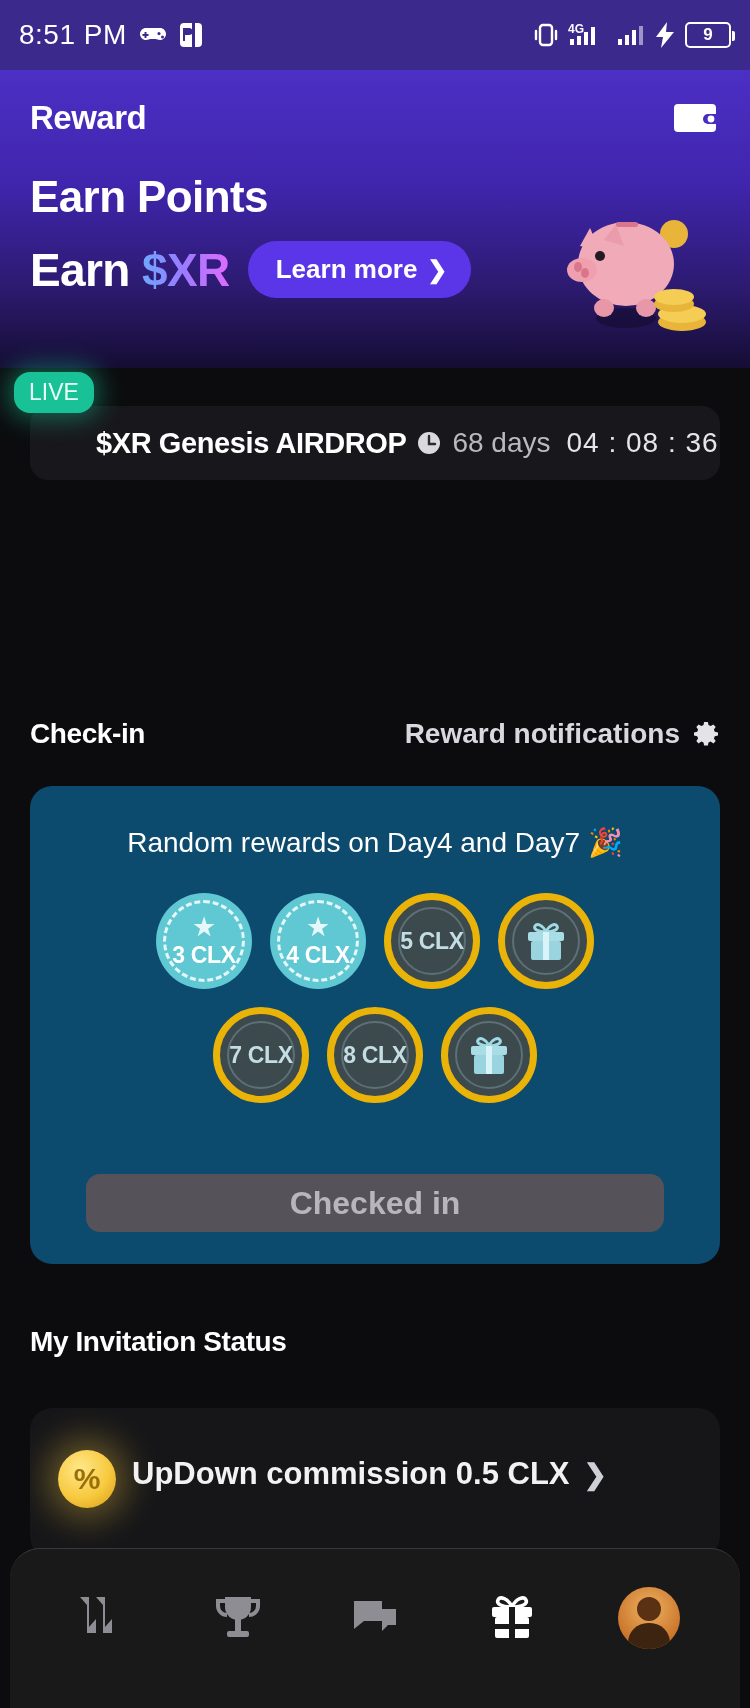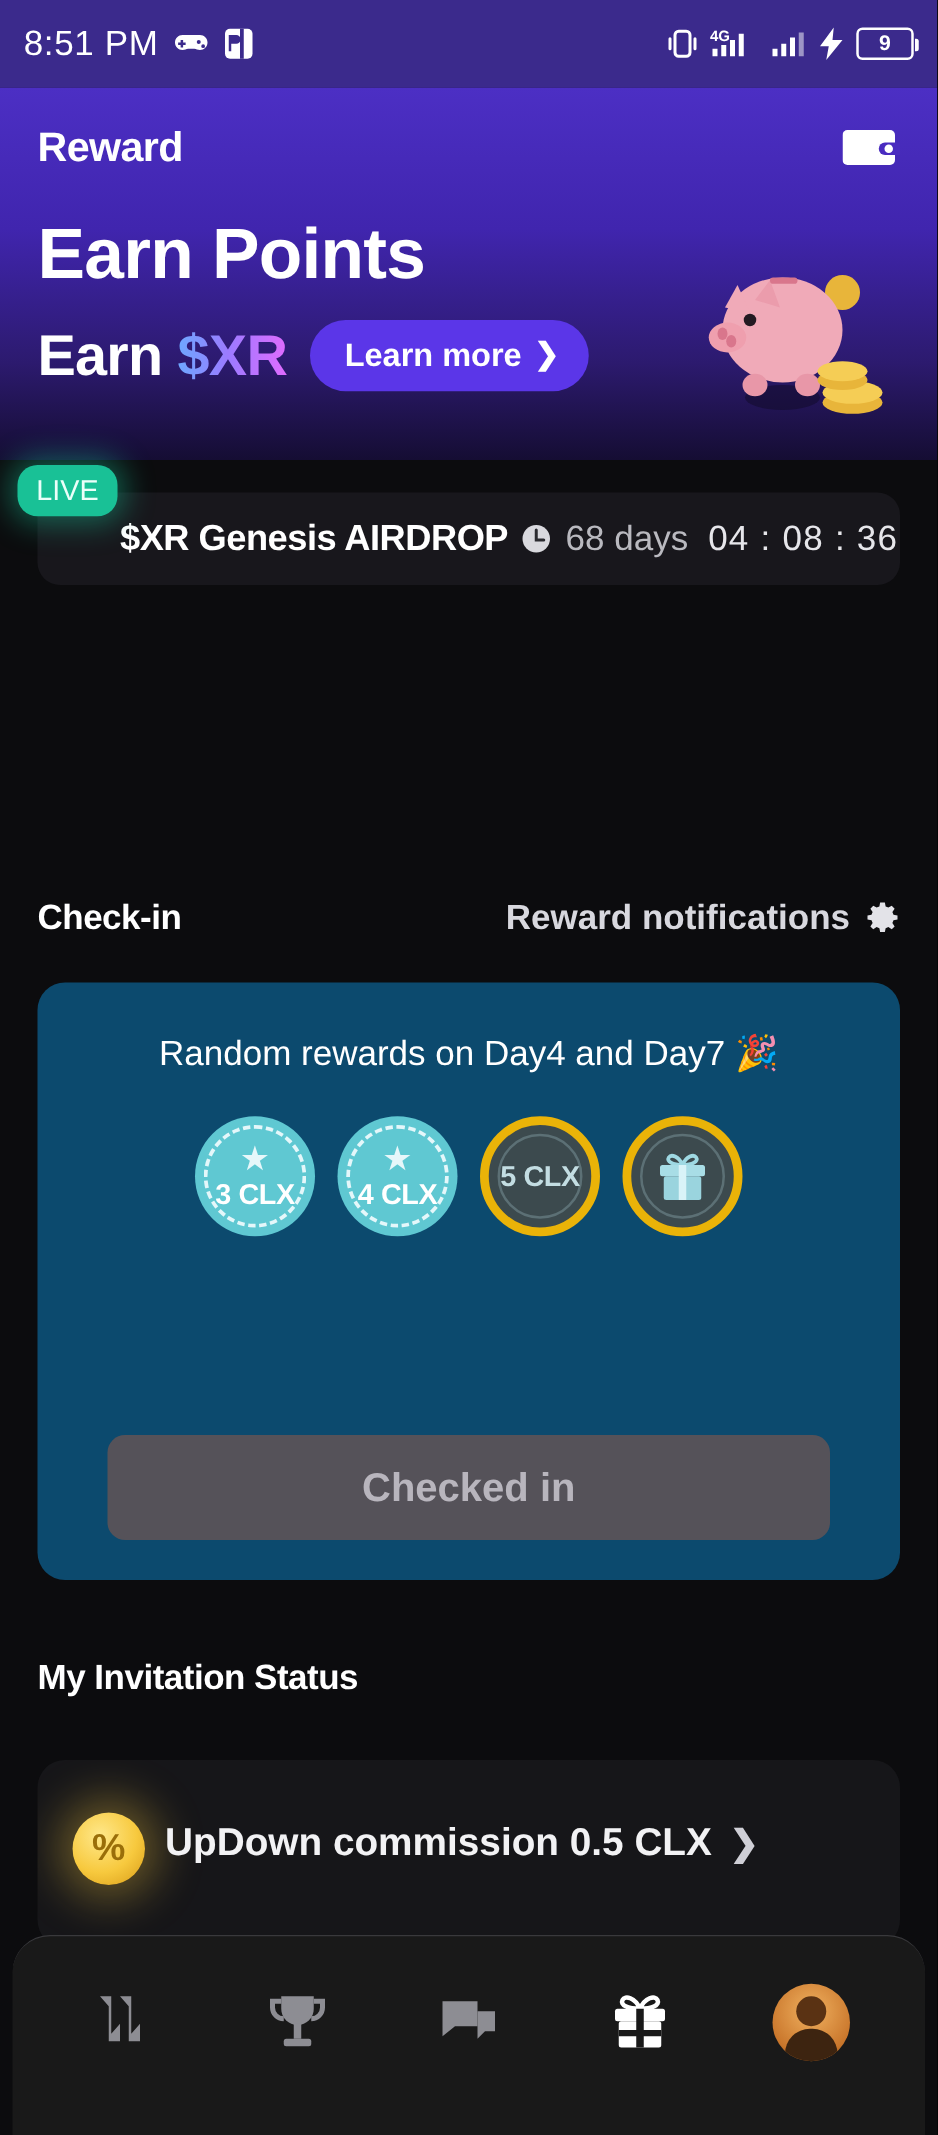--- a/index.html
+++ b/index.html
@@ -45,42 +45,42 @@
     overflow: hidden;
   }
   .hero-top {
     display: flex; align-items: center; justify-content: space-between;
     padding: 28px 30px 0 30px;
   }
   .hero-title { color: #fff; font-size: 33px; font-weight: 700; letter-spacing: -.5px; }
   .wallet-icon { width: 46px; height: 40px; }
 
   .hero-body { padding: 34px 30px 0 30px; }
-  .hero-h1 { color: #fff; font-size: 57px; font-weight: 700; line-height: 1.12; letter-spacing: -.6px;}
+  .hero-h1 { color: #fff; font-size: 44px; font-weight: 700; line-height: 1.12; letter-spacing: -.6px;}
   .hero-h2row { display: flex; align-items: center; gap: 18px; margin-top: 20px; }
   .hero-h2 { color: #fff; font-size: 46px; font-weight: 700; letter-spacing: -.6px; white-space: nowrap;}
   .xr {
     background: linear-gradient(90deg,#6da8ff 0%, #9a7bff 45%, #e06bff 100%);
     -webkit-background-clip: text; background-clip: text; color: transparent;
   }
   .learn-more {
     display: inline-flex; align-items: center; gap: 10px;
     background: #5b36e8; color: #fff;
     font-size: 26px; font-weight: 700;
     padding: 13px 24px 13px 28px; border-radius: 40px;
     border: none; cursor: pointer; white-space: nowrap;
   }
   .chev { font-size: 24px; line-height: 1; }
 
   .piggy { position: absolute; right: 36px; top: 128px; width: 160px; height: 150px; }
 
   
   .airdrop-wrap { position: absolute; top: 394px; left: 0; right: 0; }
   .airdrop-card {
-    margin: 0 30px; background: #18171c; border-radius: 18px;
+    margin: 12px 30px; background: #18171c; border-radius: 18px;
     height: 74px; display: flex; align-items: center; gap: 10px;
     padding: 0 28px 0 66px; overflow: hidden;
   }
   .ad-title { color: #fff; font-size: 29px; font-weight: 700; white-space: nowrap; letter-spacing: -.4px;}
   .clock { width: 26px; height: 26px; flex: 0 0 auto; }
   .ad-days { color: #b9b9bf; font-size: 28px; white-space: nowrap; }
   .ad-timer { color: #e6e6ea; font-size: 28px; white-space: nowrap; margin-left: 6px; letter-spacing: 1px;}
   .live-badge {
     position: absolute; left: 14px; top: -22px;
     background: #19c196; color: #eafff9;
@@ -138,21 +138,21 @@
     content: ""; position: absolute; inset: 7px; border-radius: 50%;
     border: 2px solid #5c7075;
   }
   .day-star { font-size: 27px; color: #e6f7fa; line-height: 1; margin-bottom: 1px; }
   .day-label { font-size: 23px; font-weight: 700; letter-spacing: -.3px; z-index: 1;}
   .day.done .day-label { color: #ffffff; }
   .day.todo .day-label { color: #c3dde2; }
   .gift-glyph { width: 46px; height: 44px; }
 
   .checked-btn {
-    position: absolute; left: 56px; right: 56px; bottom: 32px; height: 84px;
+    position: absolute; left: 56px; right: 56px; bottom: 32px; height: 58px;
     background: #555259; color: #b8b5bd;
     border: none; border-radius: 14px;
     font-size: 32px; font-weight: 700; cursor: pointer;
     font-family: "Liberation Sans", sans-serif;
   }
 
   
   .inv-card {
     position: absolute; top: 1408px; left: 30px; right: 30px; height: 150px;
     background: #161619; border-radius: 22px;
@@ -353,20 +353,40 @@
             <svg viewBox="0 0 46 44" width="46" height="44">
               <path d="M23 13c-3-7-9-9-11-6s3 6 11 6zm0 0c3-7 9-9 11-6s-3 6-11 6z" fill="none" stroke="#9fd9e3" stroke-width="3"></path>
               <rect x="5" y="13" width="36" height="9" rx="2" fill="#a8dde6"></rect>
               <rect x="8" y="22" width="30" height="19" rx="2" fill="#9ad4de"></rect>
               <rect x="20" y="13" width="6" height="28" fill="#d9f3f8"></rect>
             </svg>
           </span>
         </div>
       </div>
 
+      <div class="ci-row">
+        <div class="day todo">
+          <span class="day-label">7 CLX</span>
+        </div>
+
+        <div class="day todo">
+          <span class="day-label">8 CLX</span>
+        </div>
+
+        <div class="day todo">
+          <span class="gift-glyph">
+            <svg viewBox="0 0 46 44" width="46" height="44">
+              <path d="M23 13c-3-7-9-9-11-6s3 6 11 6zm0 0c3-7 9-9 11-6s-3 6-11 6z" fill="none" stroke="#9fd9e3" stroke-width="3"></path>
+              <rect x="5" y="13" width="36" height="9" rx="2" fill="#a8dde6"></rect>
+              <rect x="8" y="22" width="30" height="19" rx="2" fill="#9ad4de"></rect>
+              <rect x="20" y="13" width="6" height="28" fill="#d9f3f8"></rect>
+            </svg>
+          </span>
+        </div>
+      </div>
     </div>
 
     <button class="checked-btn">Checked in</button>
   </div>
 
   <div class="section-row" style="top:1326px">
     <div class="sec-title">My Invitation Status</div>
   </div>
 
   <div class="inv-card">

